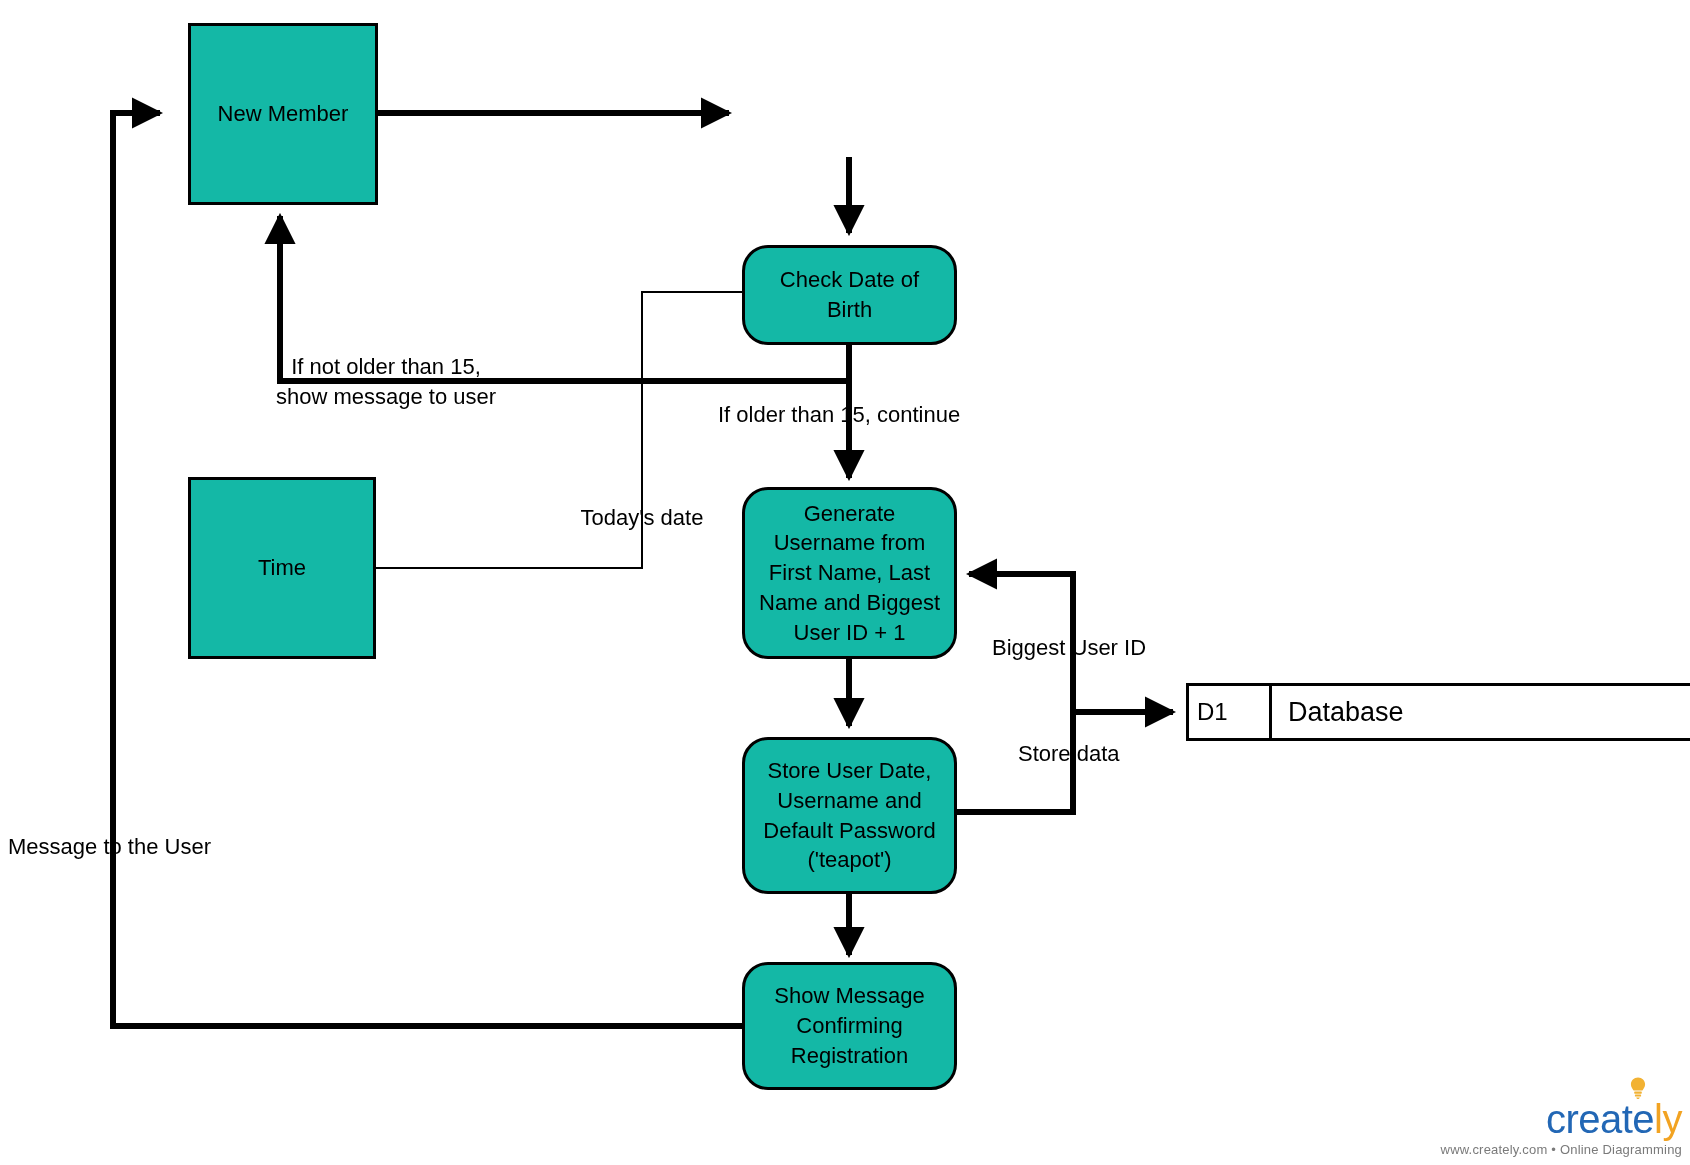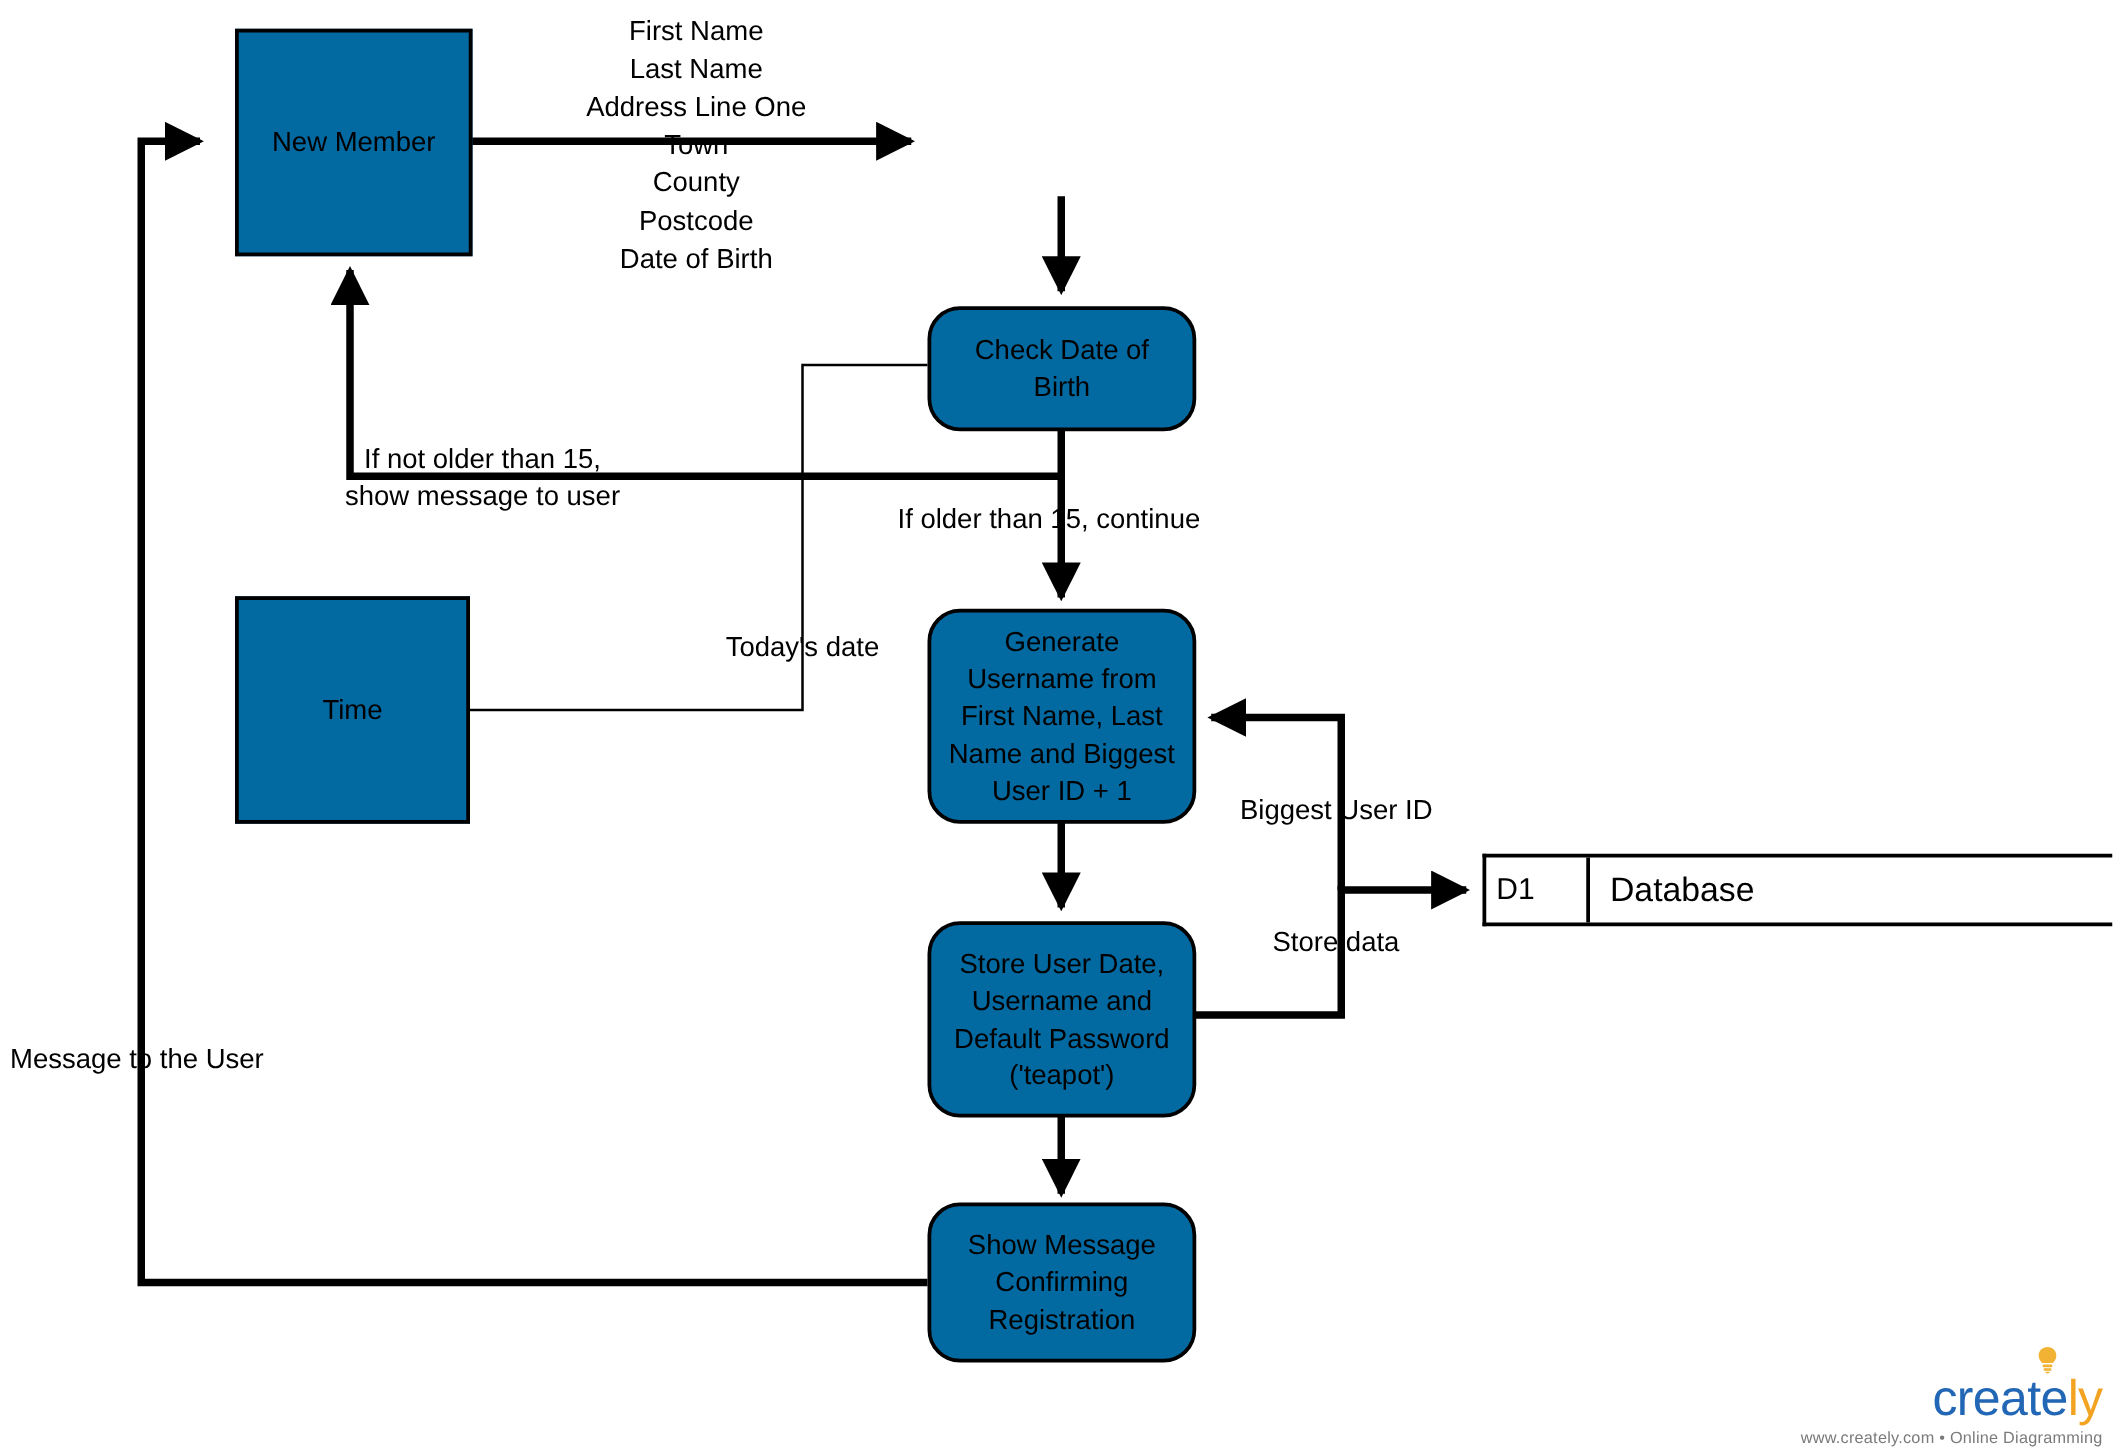--- a/index.html
+++ b/index.html
@@ -26,21 +26,21 @@
     width: 1690px;
     height: 1165px;
   }
   .node {
     position: absolute;
     box-sizing: border-box;
     display: flex;
     align-items: center;
     justify-content: center;
     text-align: center;
-    background: #0369a1;
+    background: #14b8a6;
     color: #000000;
   }
   .entity {
     border: 3px solid #000000;
     font-size: 22px;
   }
   .process {
     border: 3px solid #000000;
     border-radius: 26px;
     font-size: 22px;
@@ -206,27 +206,20 @@
     <span style="white-space:pre-line;">Show Message
 Confirming
 Registration</span>
   </div>
 
   <div class="datastore" style="left:1186px; top:683px; width:510px; height:58px;">
     <div class="ds-id">D1</div>
     <div class="ds-name">Database</div>
   </div>
 
-  <div class="label" style="left:426px; top:10px; width:262px;">First Name
-Last Name
-Address Line One
-Town
-County
-Postcode
-Date of Birth</div>
 
   <div class="label" style="left:270px; top:352px; width:232px;">If not older than 15,
 show message to user</div>
 
   <div class="label" style="left:718px; top:400px; width:262px; text-align:left;">If older than 15, continue</div>
 
   <div class="label" style="left:572px; top:503px; width:140px;">Today's date</div>
 
   <div class="label" style="left:992px; top:633px; width:172px; text-align:left;">Biggest User ID</div>
 

